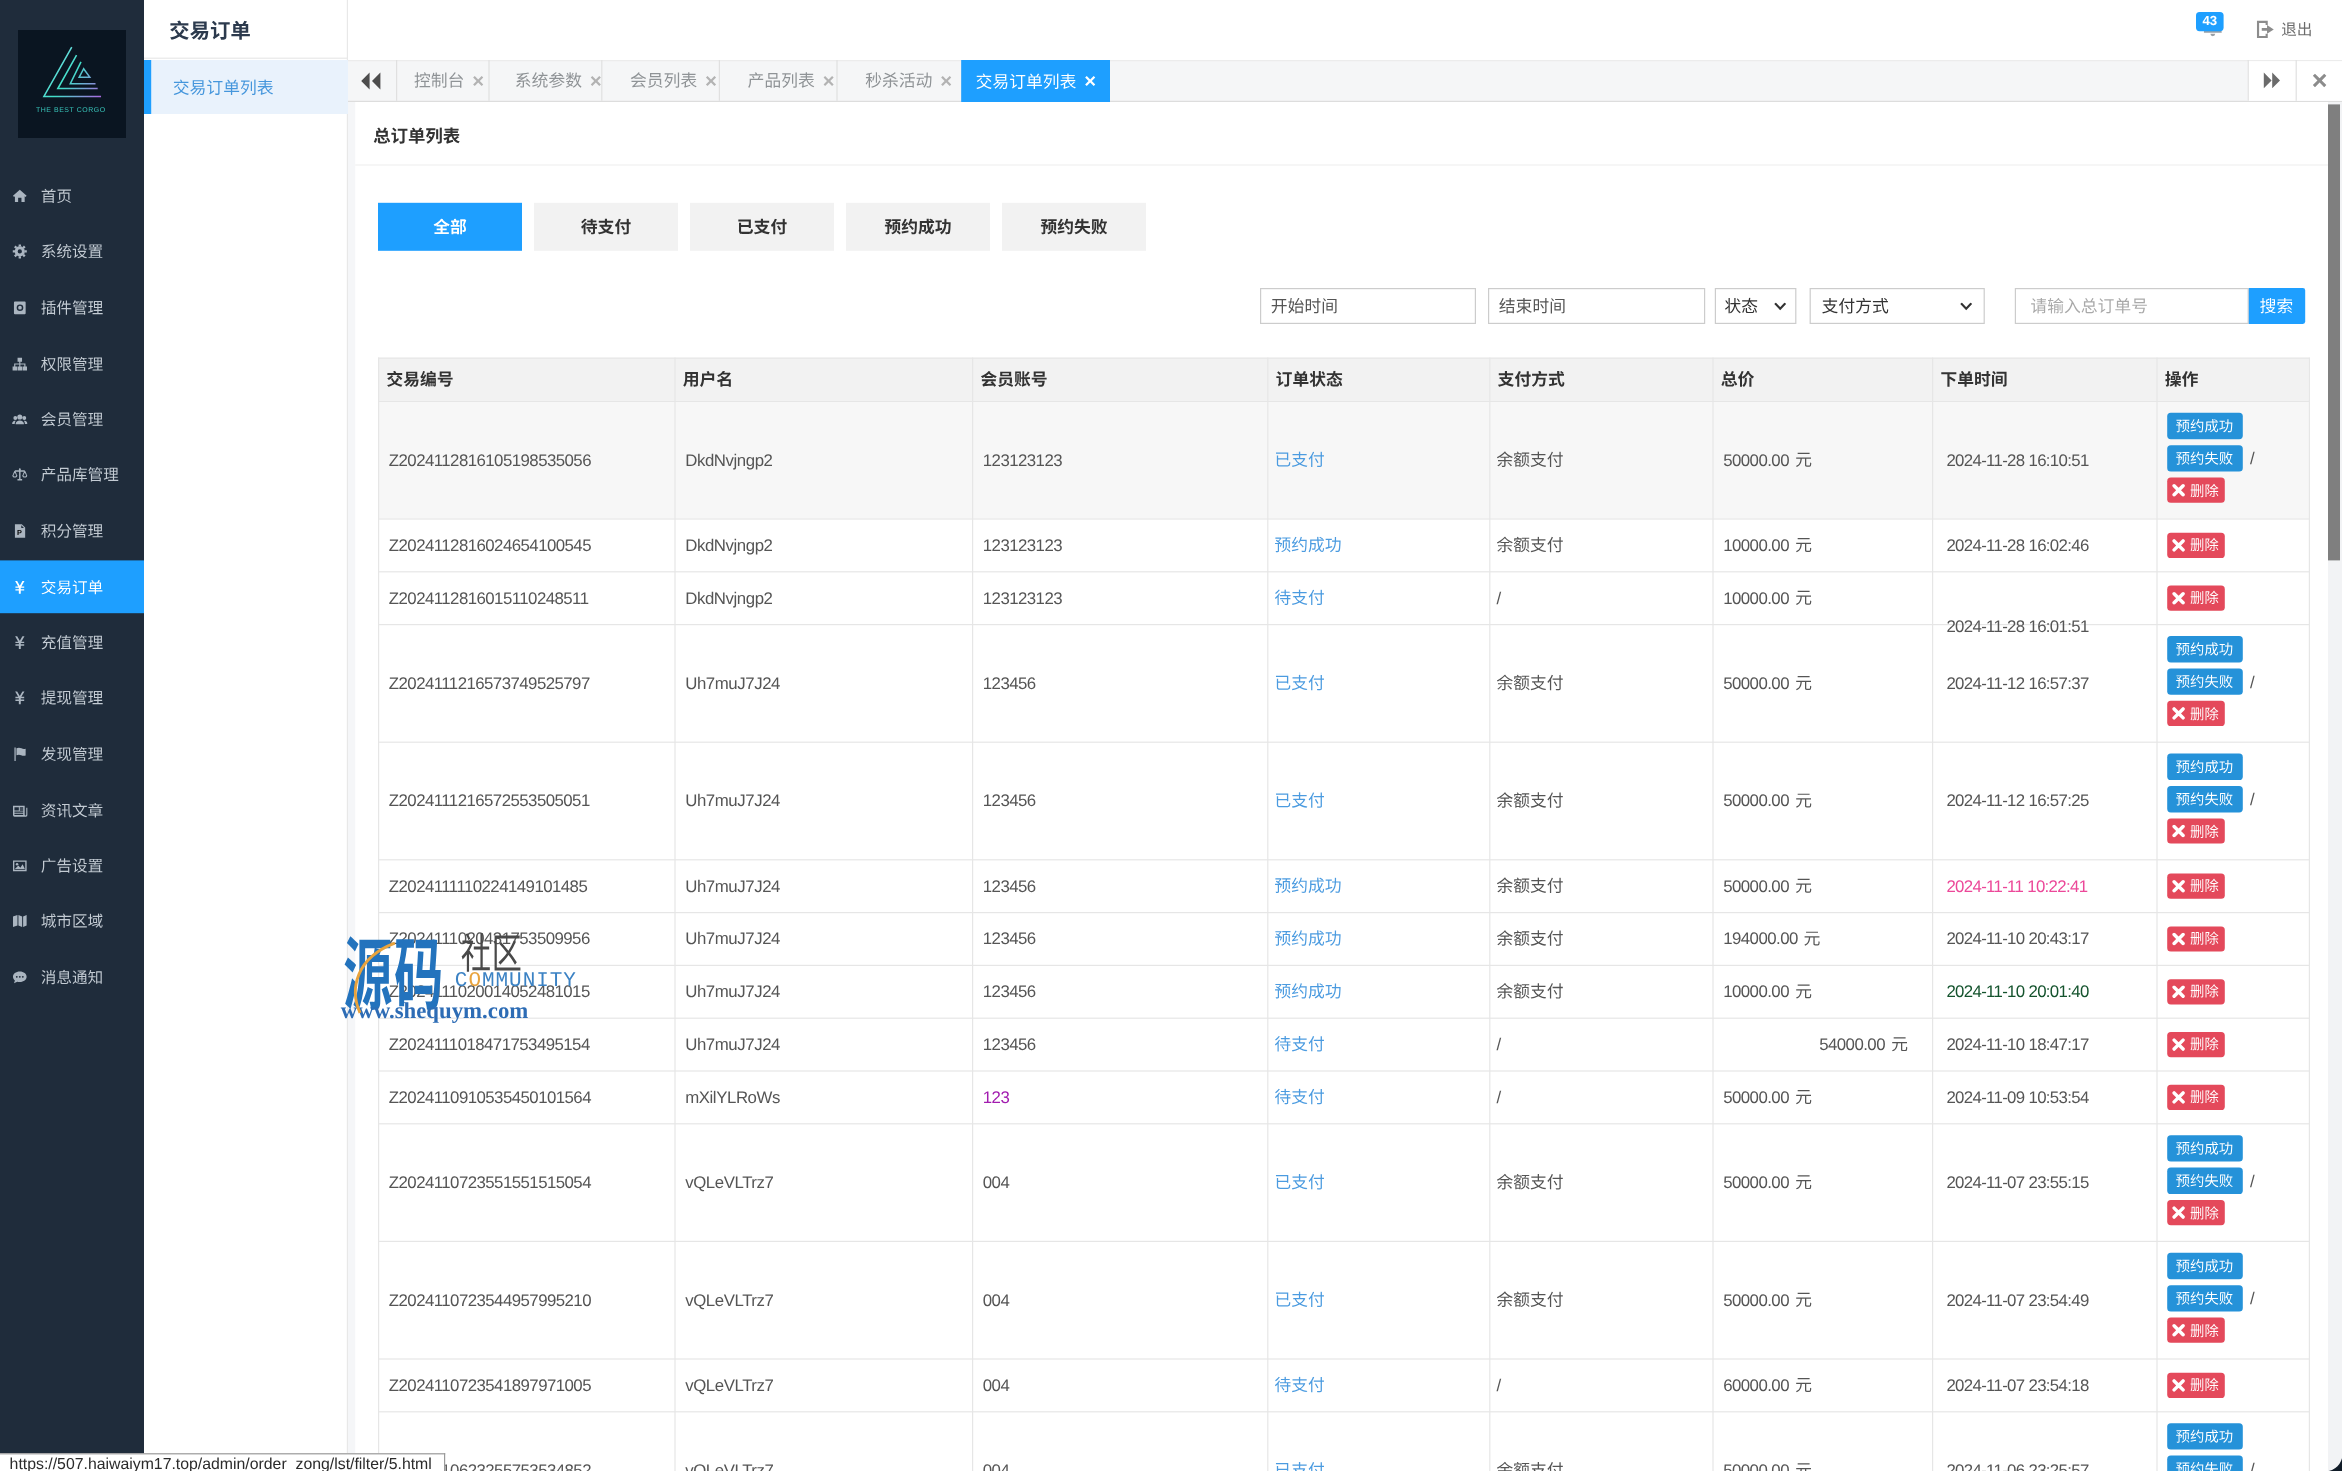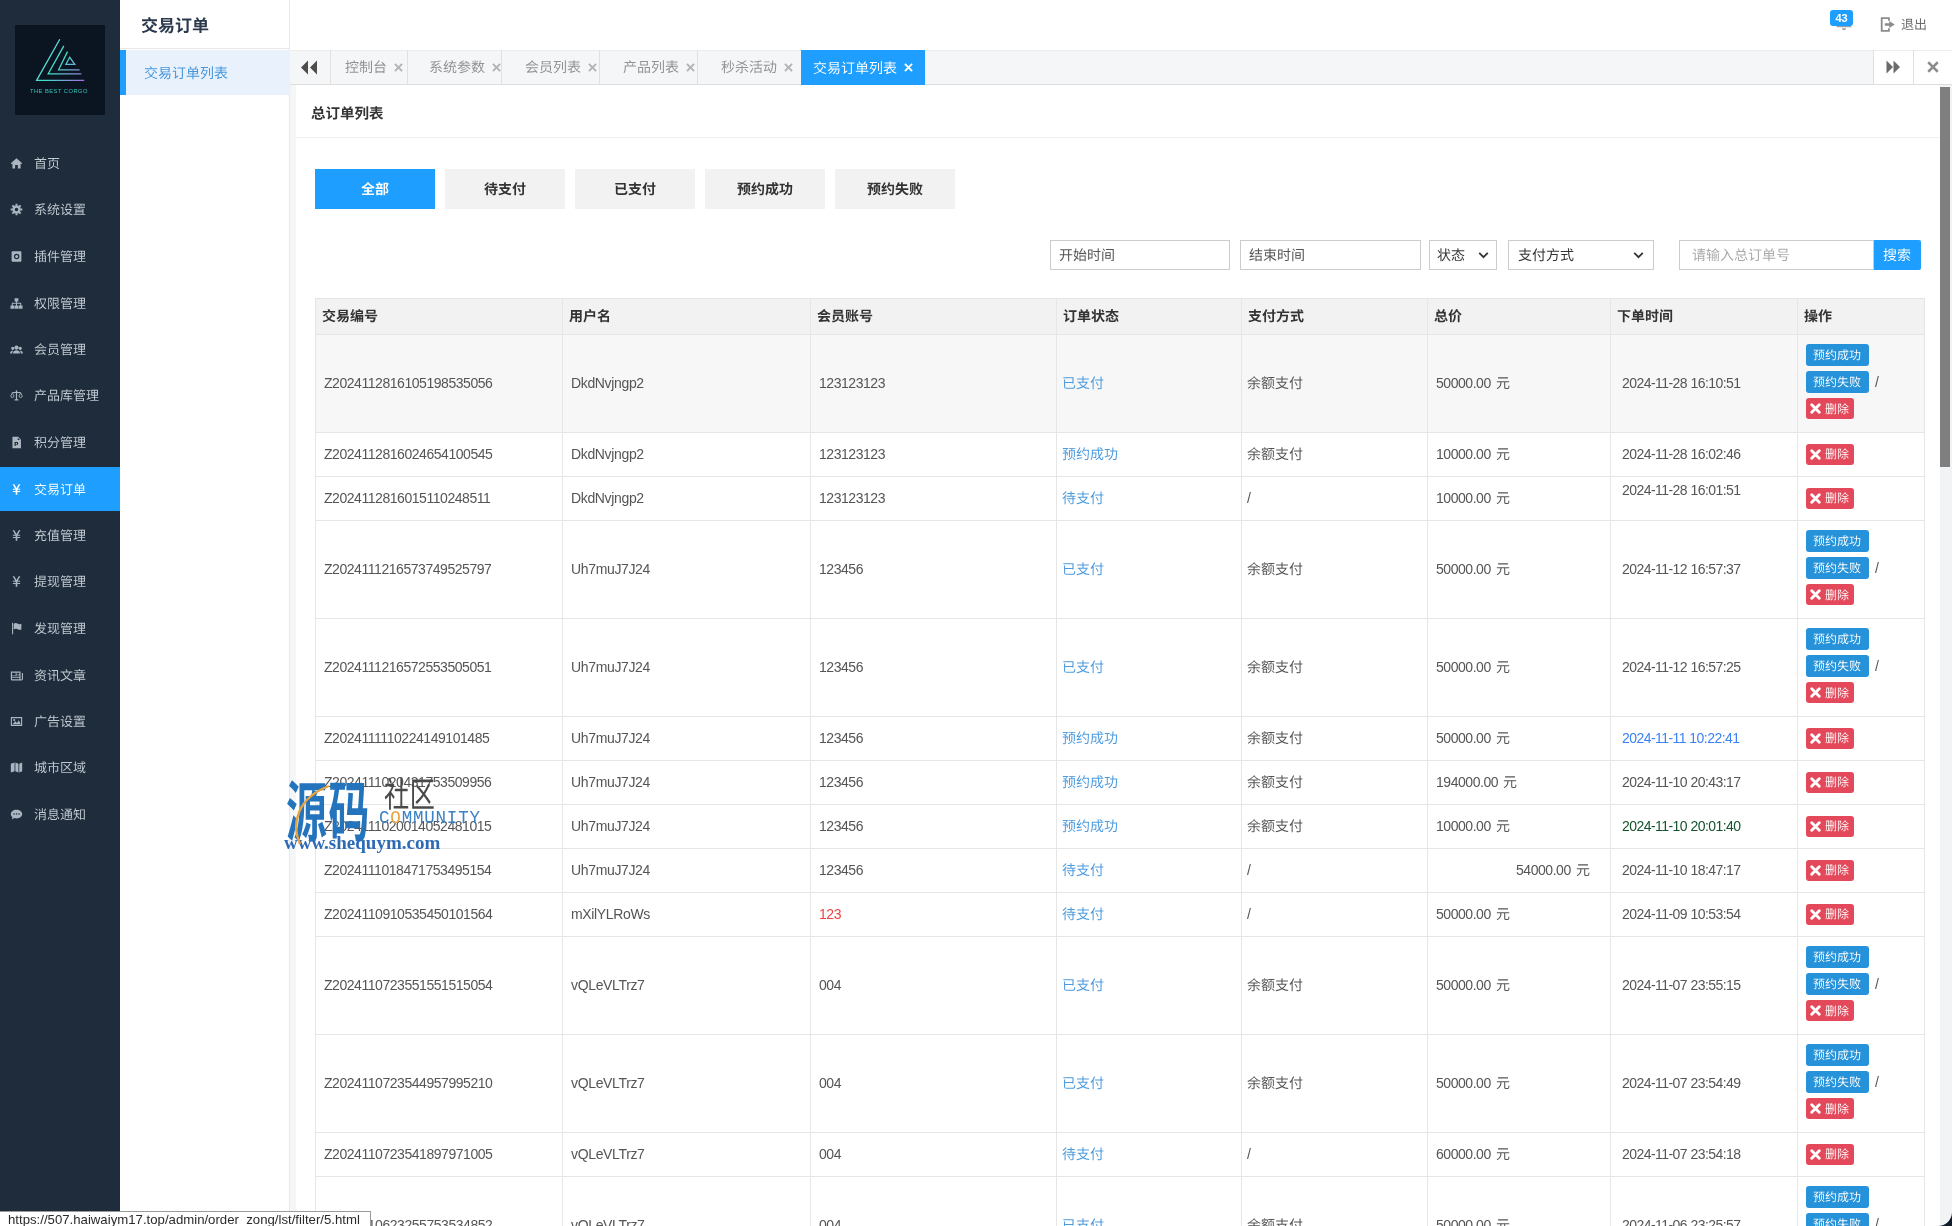--- a/index.html
+++ b/index.html
@@ -752,21 +752,21 @@
       <use href="#r4ed8" xlink:href="#r4ed8" transform="translate(28.0,12.04) scale(0.01400,-0.01400)"></use>
     </svg>
   </div>
 <div class="fx" style="left:1247px;top:476px;height:44px;color:#555555;font-size:14px">/</div>
 <div class="fx" style="left:1436px;top:476px;height:44px;color:#555555;font-size:14px;letter-spacing:-0.45px;gap:5px">
     <span>10000.00</span>
     <svg width="15.0" height="14.0" viewBox="0 0 15.0 14.0" fill="#555555">
       <use href="#r5143" xlink:href="#r5143" transform="translate(0.0,12.04) scale(0.01400,-0.01400)"></use>
     </svg>
   </div>
-<div class="fx" style="left:1622px;top:468px;height:44px;color:#555555;font-size:14px;letter-spacing:-0.55px">2024-11-28 16:01:51</div>
+<div class="fx" style="left:1622px;top:500px;height:44px;color:#555555;font-size:14px;letter-spacing:-0.55px">2024-11-28 16:01:51</div>
 <div class="fx" style="left:1806px;top:476px;height:44px">
     <div class="btn" style="width:48px;height:21px;background:#e4495b;gap:4px;flex:none">
       <svg width="11" height="11" viewBox="0 0 10 10" style="flex:none">
         <path d="M1.6 1.6 L8.4 8.4 M8.4 1.6 L1.6 8.4" stroke="#fff" stroke-width="2.6" stroke-linecap="round"></path>
       </svg>
       <svg width="25.0" height="12.0" viewBox="0 0 25.0 12.0" fill="#fff">
         <use href="#r5220" xlink:href="#r5220" transform="translate(0.0,10.32) scale(0.01200,-0.01200)"></use>
         <use href="#r9664" xlink:href="#r9664" transform="translate(12.0,10.32) scale(0.01200,-0.01200)"></use>
       </svg>
     </div>
@@ -895,21 +895,21 @@
       <use href="#r652f" xlink:href="#r652f" transform="translate(28.0,12.04) scale(0.01400,-0.01400)"></use>
       <use href="#r4ed8" xlink:href="#r4ed8" transform="translate(42.0,12.04) scale(0.01400,-0.01400)"></use>
     </svg>
   </div>
 <div class="fx" style="left:1436px;top:716px;height:44px;color:#555555;font-size:14px;letter-spacing:-0.45px;gap:5px">
     <span>50000.00</span>
     <svg width="15.0" height="14.0" viewBox="0 0 15.0 14.0" fill="#555555">
       <use href="#r5143" xlink:href="#r5143" transform="translate(0.0,12.04) scale(0.01400,-0.01400)"></use>
     </svg>
   </div>
-<div class="fx" style="left:1622px;top:716px;height:44px;color:#3b82f6;font-size:14px;letter-spacing:-0.55px">2024-11-11 10:22:41</div>
+<div class="fx" style="left:1622px;top:716px;height:44px;color:#ec4899;font-size:14px;letter-spacing:-0.55px">2024-11-11 10:22:41</div>
 <div class="fx" style="left:1806px;top:716px;height:44px">
     <div class="btn" style="width:48px;height:21px;background:#e4495b;gap:4px;flex:none">
       <svg width="11" height="11" viewBox="0 0 10 10" style="flex:none">
         <path d="M1.6 1.6 L8.4 8.4 M8.4 1.6 L1.6 8.4" stroke="#fff" stroke-width="2.6" stroke-linecap="round"></path>
       </svg>
       <svg width="25.0" height="12.0" viewBox="0 0 25.0 12.0" fill="#fff">
         <use href="#r5220" xlink:href="#r5220" transform="translate(0.0,10.32) scale(0.01200,-0.01200)"></use>
         <use href="#r9664" xlink:href="#r9664" transform="translate(12.0,10.32) scale(0.01200,-0.01200)"></use>
       </svg>
     </div>
@@ -1012,21 +1012,21 @@
         <path d="M1.6 1.6 L8.4 8.4 M8.4 1.6 L1.6 8.4" stroke="#fff" stroke-width="2.6" stroke-linecap="round"></path>
       </svg>
       <svg width="25.0" height="12.0" viewBox="0 0 25.0 12.0" fill="#fff">
         <use href="#r5220" xlink:href="#r5220" transform="translate(0.0,10.32) scale(0.01200,-0.01200)"></use>
         <use href="#r9664" xlink:href="#r9664" transform="translate(12.0,10.32) scale(0.01200,-0.01200)"></use>
       </svg>
     </div>
   </div>
 <div class="fx" style="left:324px;top:892px;height:44px;color:#555555;font-size:14px;letter-spacing:-0.45px">Z2024110910535450101564</div>
 <div class="fx" style="left:571px;top:892px;height:44px;color:#555555;font-size:14px;letter-spacing:-0.35px">mXilYLRoWs</div>
-<div class="fx" style="left:819px;top:892px;height:44px;color:#ef4444;font-size:14px;letter-spacing:-0.45px">123</div>
+<div class="fx" style="left:819px;top:892px;height:44px;color:#a21caf;font-size:14px;letter-spacing:-0.45px">123</div>
 <div class="fx" style="left:1062px;top:892px;height:44px">
     <svg width="43.0" height="14.0" viewBox="0 0 43.0 14.0" fill="#4b9be0">
       <use href="#r5f85" xlink:href="#r5f85" transform="translate(0.0,12.04) scale(0.01400,-0.01400)"></use>
       <use href="#r652f" xlink:href="#r652f" transform="translate(14.0,12.04) scale(0.01400,-0.01400)"></use>
       <use href="#r4ed8" xlink:href="#r4ed8" transform="translate(28.0,12.04) scale(0.01400,-0.01400)"></use>
     </svg>
   </div>
 <div class="fx" style="left:1247px;top:892px;height:44px;color:#555555;font-size:14px">/</div>
 <div class="fx" style="left:1436px;top:892px;height:44px;color:#555555;font-size:14px;letter-spacing:-0.45px;gap:5px">
     <span>50000.00</span>

